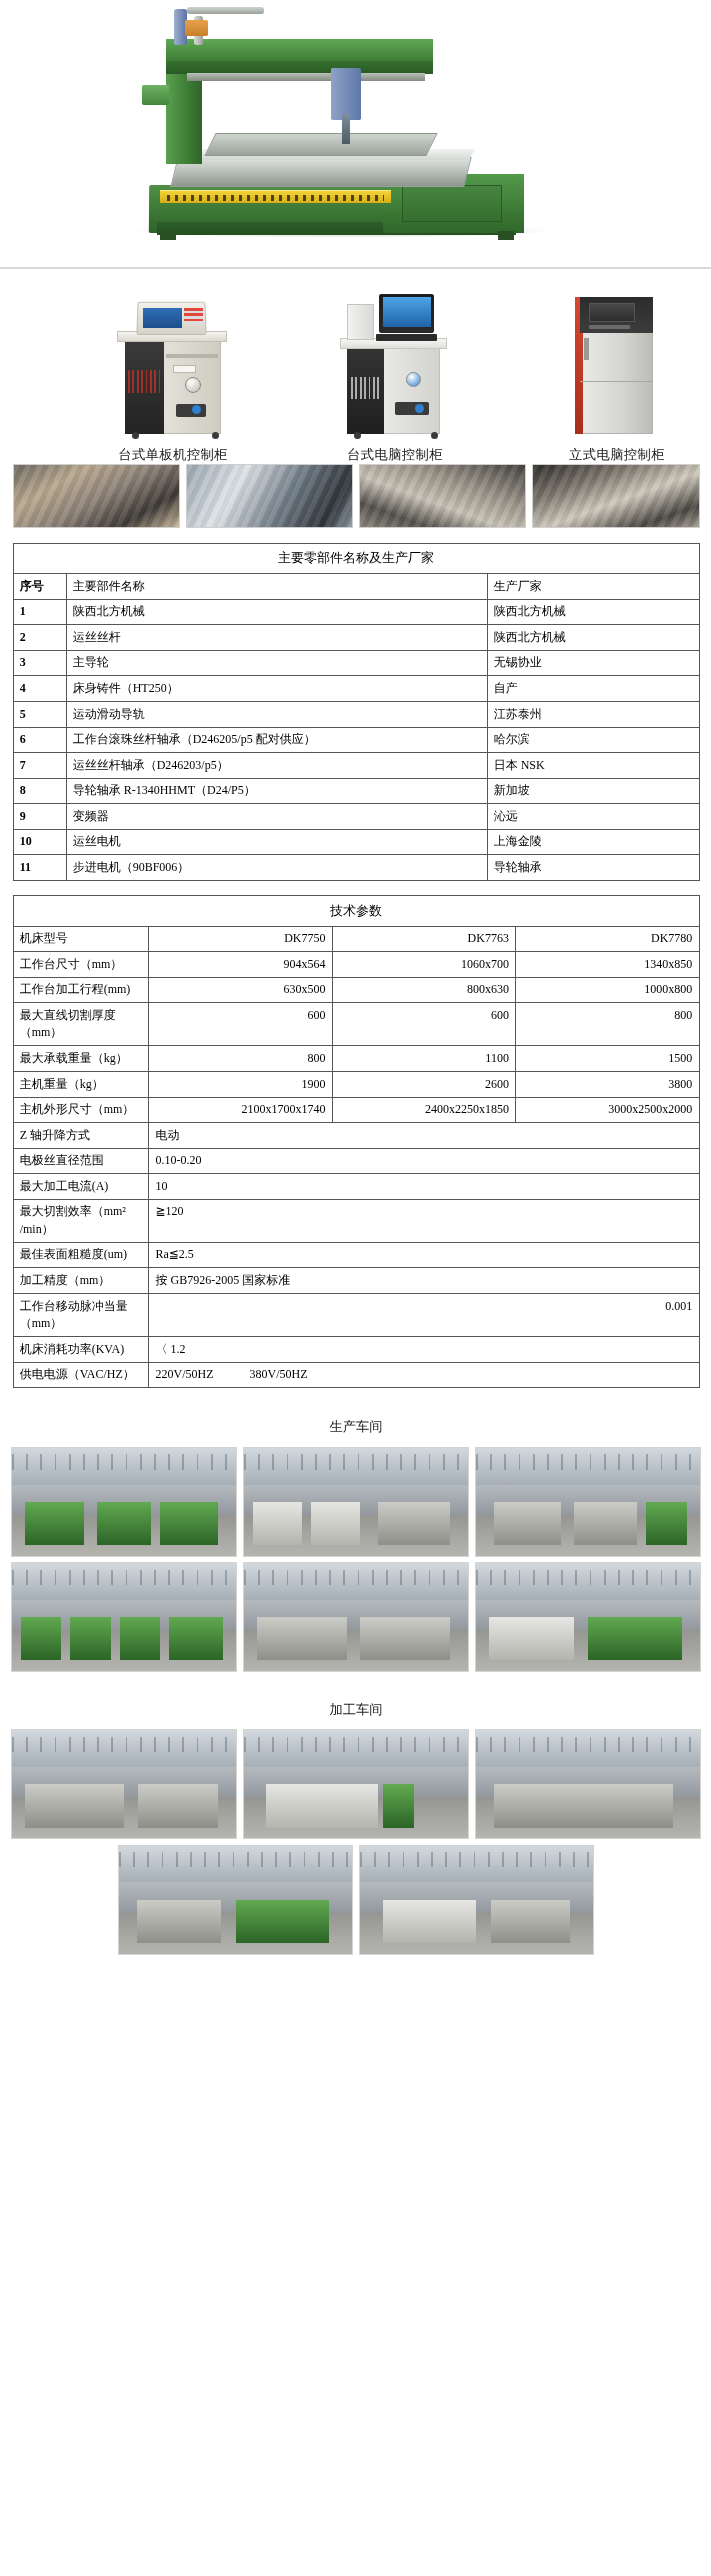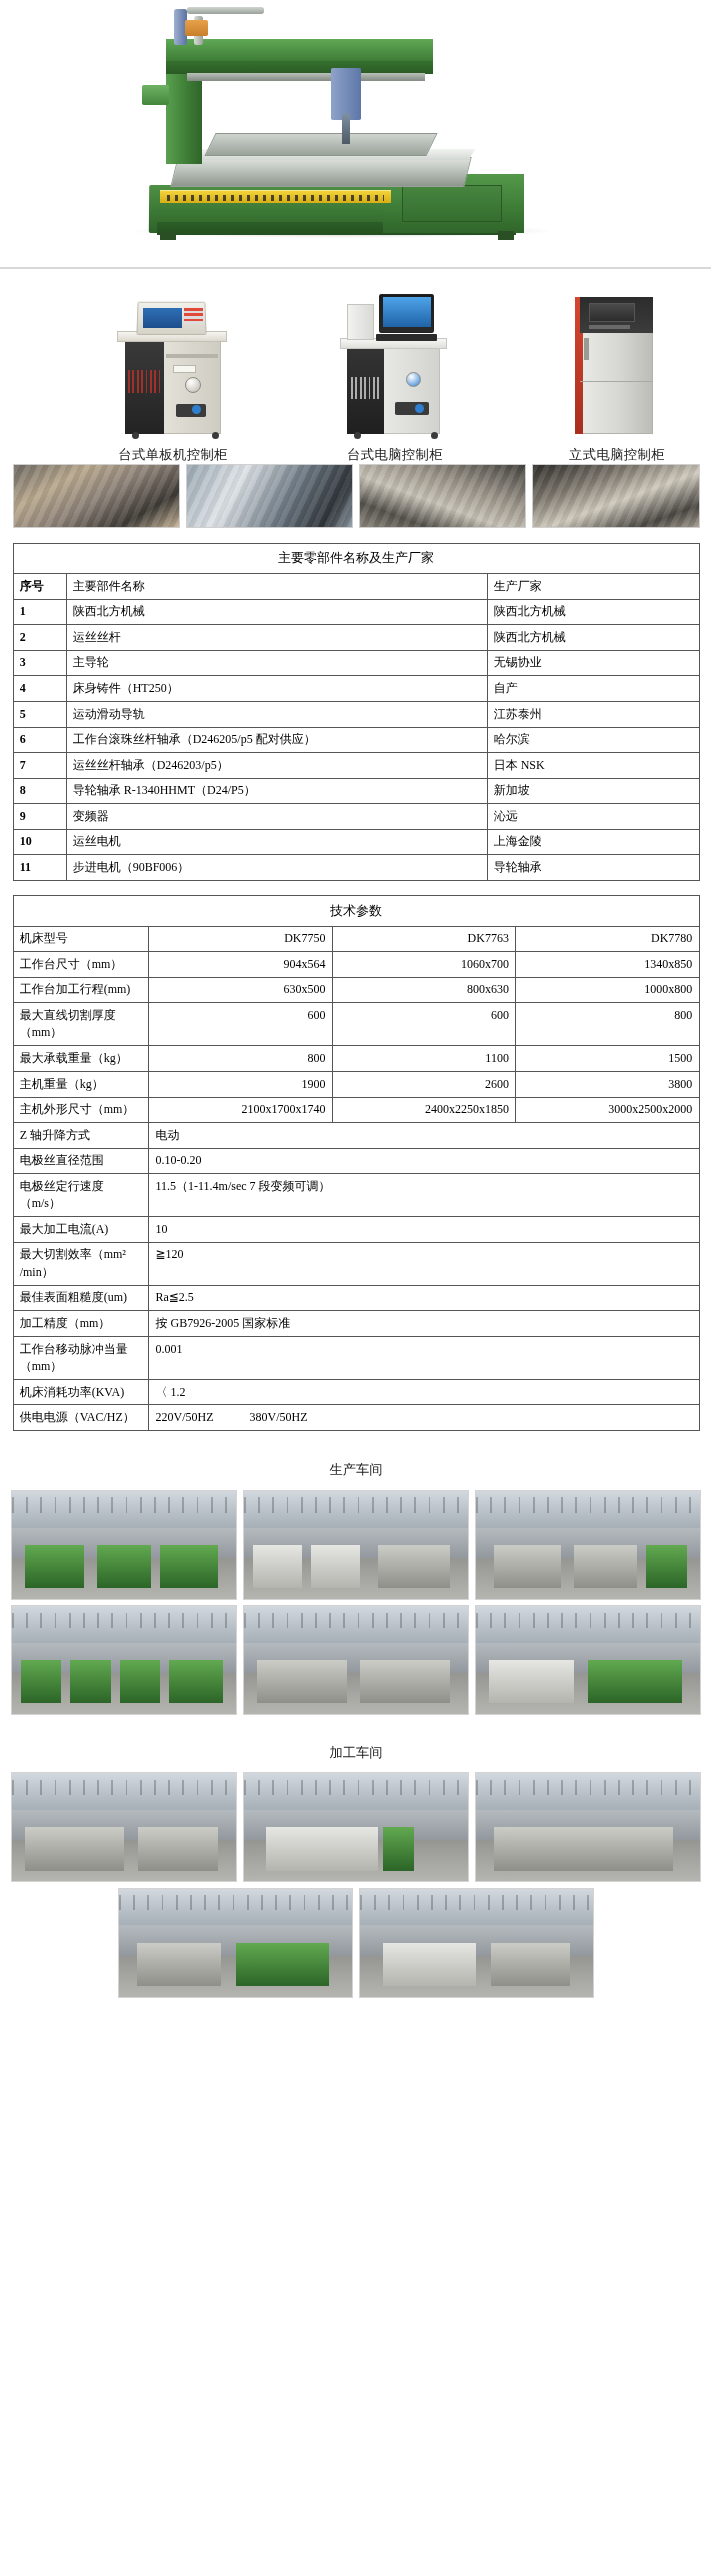--- a/index.html
+++ b/index.html
@@ -494,42 +494,38 @@
           </tr>
           <tr>
             <td class="col-spec">Z 轴升降方式</td>
             <td colspan="3" style="white-space: pre;">电动</td>
           </tr>
           <tr>
             <td class="col-spec">电极丝直径范围</td>
             <td colspan="3" style="white-space: pre;">0.10-0.20</td>
           </tr>
           <tr>
-            <td class="col-spec">电极丝定行速度（m/s）</td>
-            <td colspan="3" style="white-space: pre;">11.5（1-11.4m/sec 7 段变频可调）</td>
-          </tr>
-          <tr>
             <td class="col-spec">最大加工电流(A)</td>
             <td colspan="3" style="white-space: pre;">10</td>
           </tr>
           <tr>
             <td class="col-spec">最大切割效率（mm² /min）</td>
             <td colspan="3" style="white-space: pre;">≧120</td>
           </tr>
           <tr>
             <td class="col-spec">最佳表面粗糙度(um)</td>
             <td colspan="3" style="white-space: pre;">Ra≦2.5</td>
           </tr>
           <tr>
             <td class="col-spec">加工精度（mm）</td>
             <td colspan="3" style="white-space: pre;">按 GB7926-2005 国家标准</td>
           </tr>
           <tr>
             <td class="col-spec">工作台移动脉冲当量（mm）</td>
-            <td colspan="3" style="white-space: pre;">0.001</td>
+            <td colspan="3" style="white-space: pre; text-align: right;">0.001</td>
           </tr>
           <tr>
             <td class="col-spec">机床消耗功率(KVA)</td>
             <td colspan="3" style="white-space: pre;">〈 1.2</td>
           </tr>
           <tr>
             <td class="col-spec">供电电源（VAC/HZ）</td>
             <td colspan="3" style="white-space: pre;">220V/50HZ            380V/50HZ</td>
           </tr>
         </tbody>

